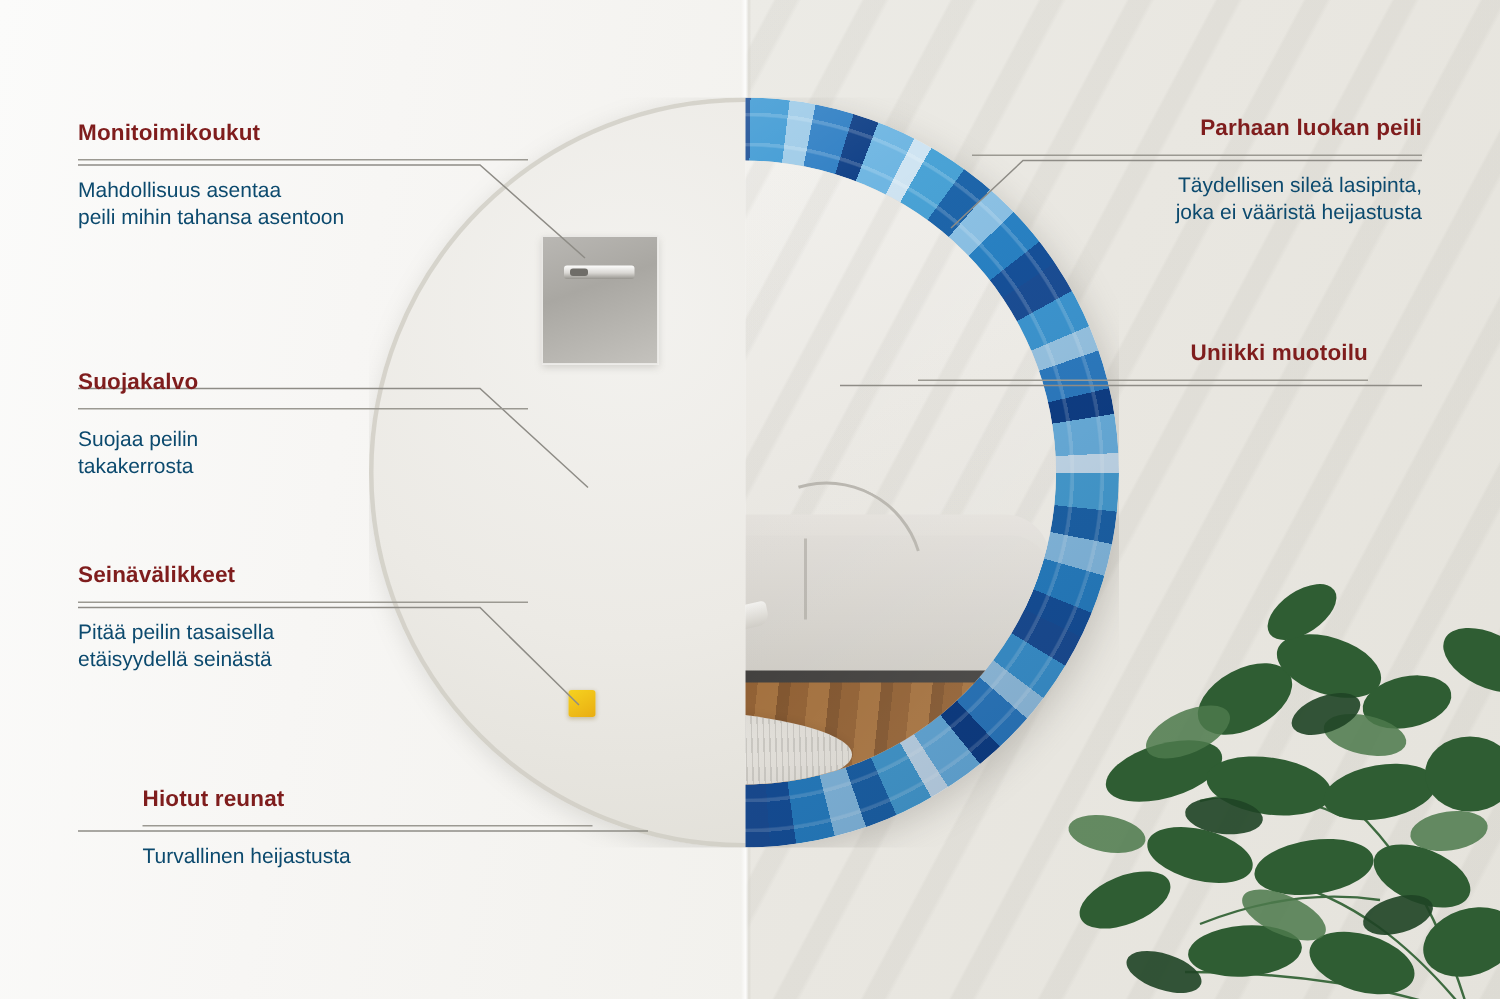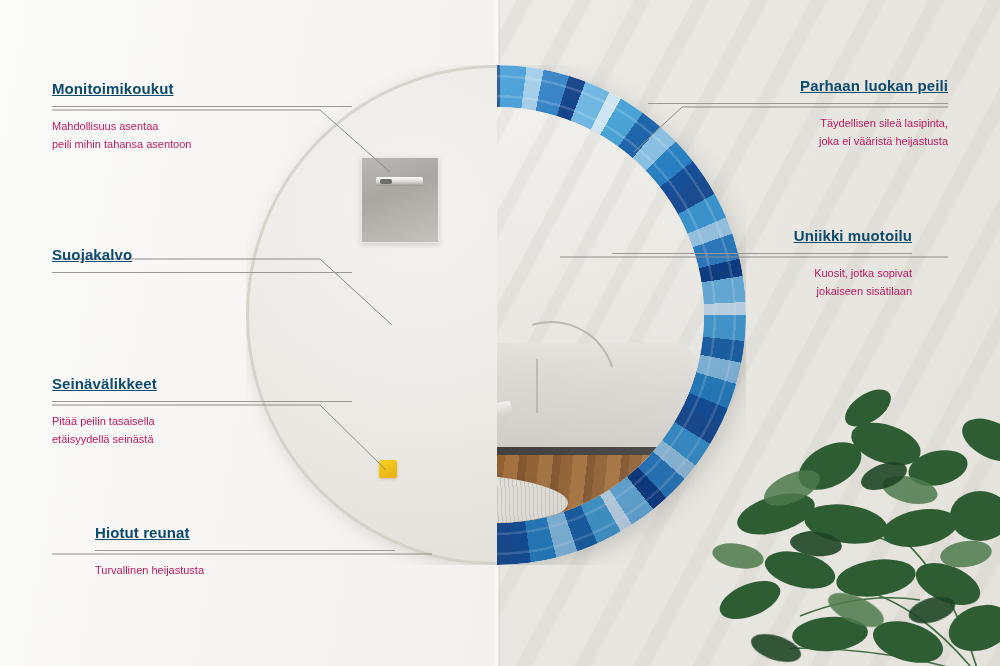--- a/index.html
+++ b/index.html
@@ -196,28 +196,28 @@
     background:linear-gradient(150deg,#f6d21f 0%,#e9ad12 100%);
     border-radius:2px;
     box-shadow:0 1px 3px rgba(120,95,10,0.3);
   }
 
   
   .callout { position:absolute; }
   .co-left  { text-align:left; }
   .co-right { text-align:right; }
   .co-title {
-    font-size:15px; font-weight:bold; color:#0c4a6e;
-    letter-spacing:.1px; white-space:nowrap;text-decoration:underline;
+    font-size:15px; font-weight:bold; color:#7f1d1d;
+    letter-spacing:.1px; white-space:nowrap;
   }
   .co-rule {
     height:1px; background:#9b9992; margin-top:9px; margin-bottom:10px;
   }
   .co-body {
-    font-size:11px; line-height:18px; color:#be185d; white-space:pre-line;
+    font-size:14px; line-height:18px; color:#0c4a6e; white-space:pre-line;
   }
 
   .lead-svg { position:absolute; left:0; top:0; width:1000px; height:666px; pointer-events:none; }
 
   
   .plant { position:absolute; right:-10px; bottom:-12px; width:330px; height:330px; }
 </style>
 </head>
 <body>
 
@@ -289,20 +289,22 @@
   <div class="callout co-left" style="left:52px; top:80px; width:300px;">
     <div class="co-title">Monitoimikoukut</div>
     <div class="co-rule"></div>
     <div class="co-body">Mahdollisuus asentaa
 peili mihin tahansa asentoon</div>
   </div>
 
   <div class="callout co-left" style="left:52px; top:246px; width:300px;">
     <div class="co-title">Suojakalvo</div>
     <div class="co-rule"></div>
+    <div class="co-body">Suojaa peilin
+takakerrosta</div>
   </div>
 
   <div class="callout co-left" style="left:52px; top:375px; width:300px;">
     <div class="co-title">Seinävälikkeet</div>
     <div class="co-rule"></div>
     <div class="co-body">Pitää peilin tasaisella
 etäisyydellä seinästä</div>
   </div>
 
   <div class="callout co-left" style="left:52px; top:524px; width:300px;margin-left:43px;">
@@ -314,22 +316,20 @@
   <div class="callout co-right" style="left:648px; top:77px; width:300px;">
     <div class="co-title">Parhaan luokan peili</div>
     <div class="co-rule"></div>
     <div class="co-body">Täydellisen sileä lasipinta,
 joka ei vääristä heijastusta</div>
   </div>
 
   <div class="callout co-right" style="left:612px; top:227px; width:300px;">
     <div class="co-title">Uniikki muotoilu</div>
     <div class="co-rule"></div>
-    <div class="co-body">Kuosit, jotka sopivat
-jokaiseen sisätilaan</div>
   </div>
 
   <svg class="plant" viewBox="0 0 330 330">
     <g stroke="#3e6b40" stroke-width="1.6" fill="none">
       <path d="M300 330 C260 280 220 250 170 238"></path>
       <path d="M300 330 C280 262 250 206 196 170"></path>
       <path d="M300 330 C250 310 180 300 110 300"></path>
       <path d="M240 252 C200 246 160 252 120 268"></path>
       <path d="M214 196 C186 182 150 178 120 186"></path>
     </g>

